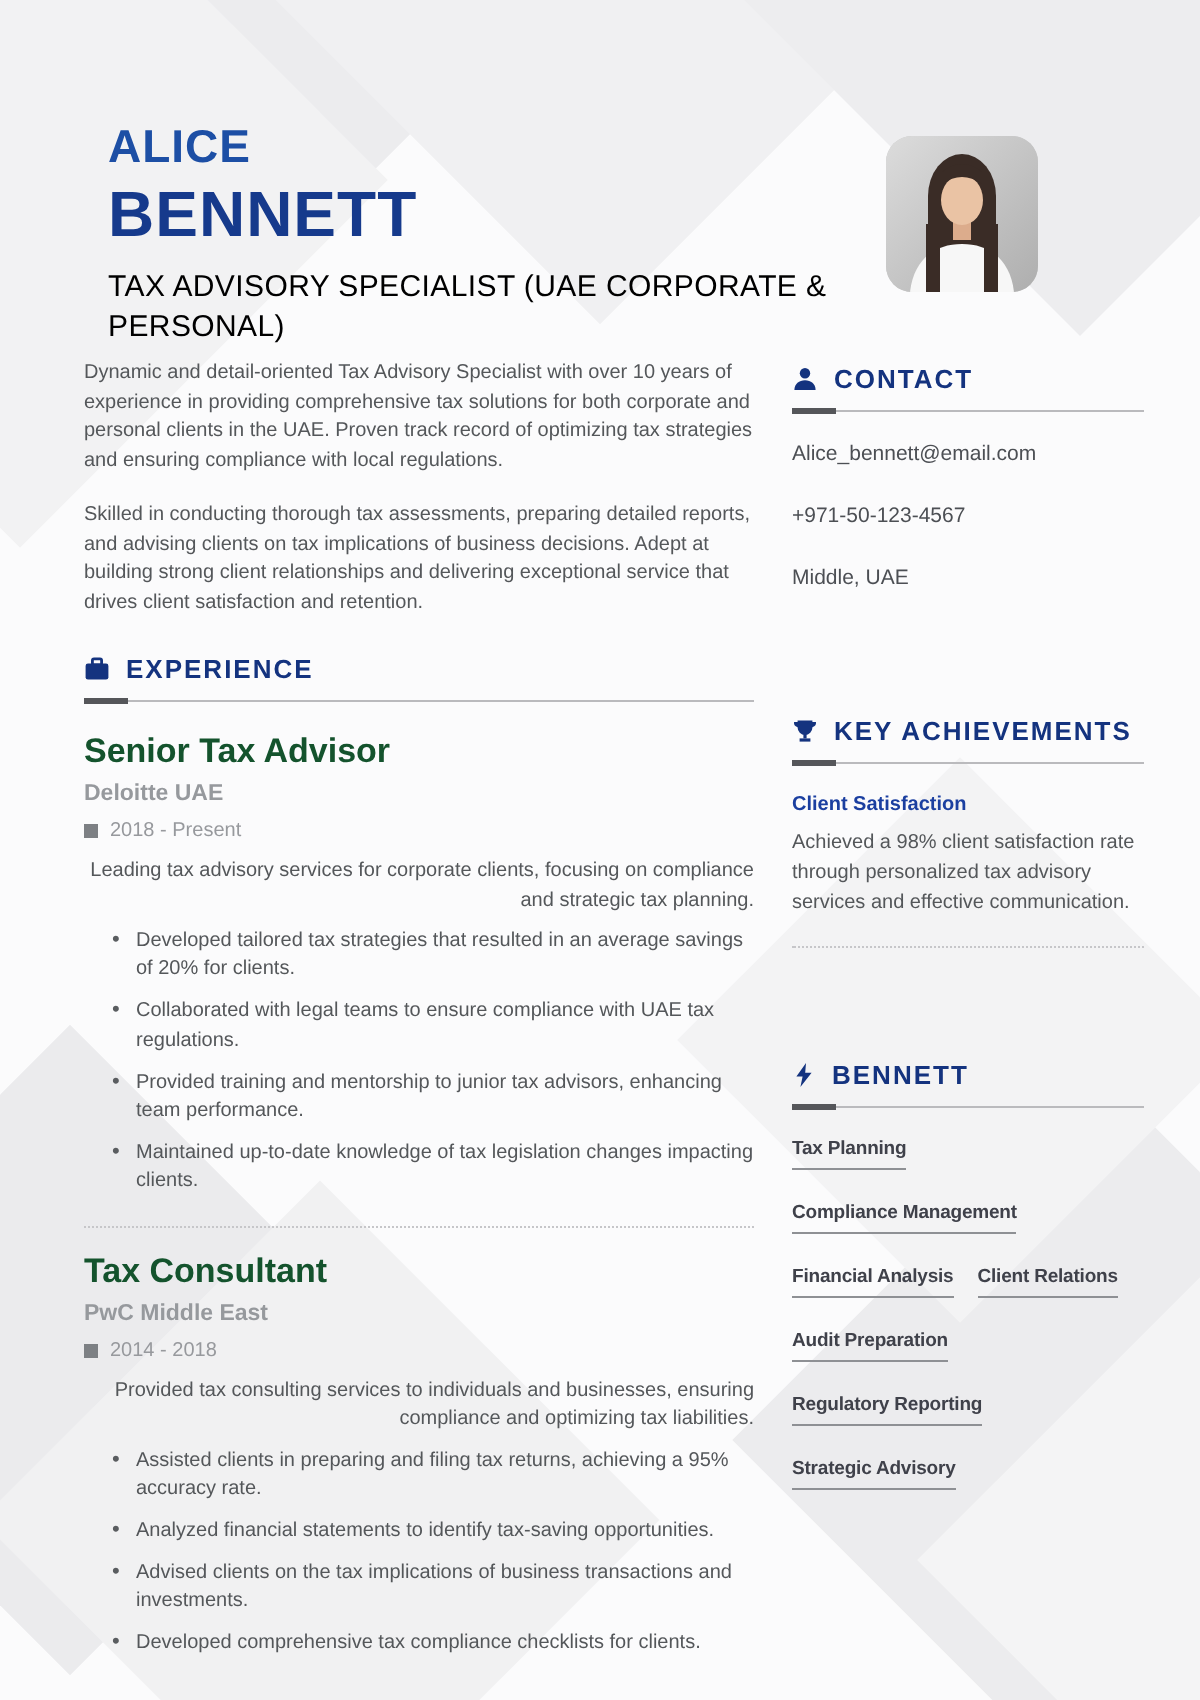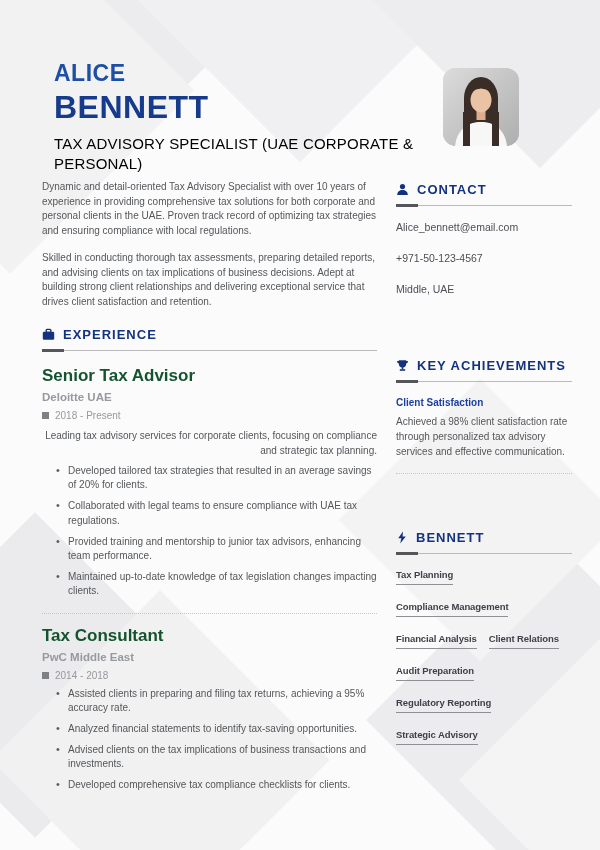--- a/index.html
+++ b/index.html
@@ -162,20 +162,21 @@
 
       <div class="dotted"></div>
 
       <div class="job">
         <div class="job-name">Tax Consultant</div>
         <div class="company">PwC Middle East</div>
         <div class="date-row">
           <span class="date-sq"></span>
           <span class="date-txt">2014 - 2018</span>
         </div>
+        <div class="job-desc">Provided tax consulting services to individuals and businesses, ensuring compliance and optimizing tax liabilities.</div>
         <ul class="bullets">
           <li>Assisted clients in preparing and filing tax returns, achieving a 95% accuracy rate.</li>
           <li>Analyzed financial statements to identify tax-saving opportunities.</li>
           <li>Advised clients on the tax implications of business transactions and investments.</li>
           <li>Developed comprehensive tax compliance checklists for clients.</li>
 
         </ul>
       </div>
 
     </div>

